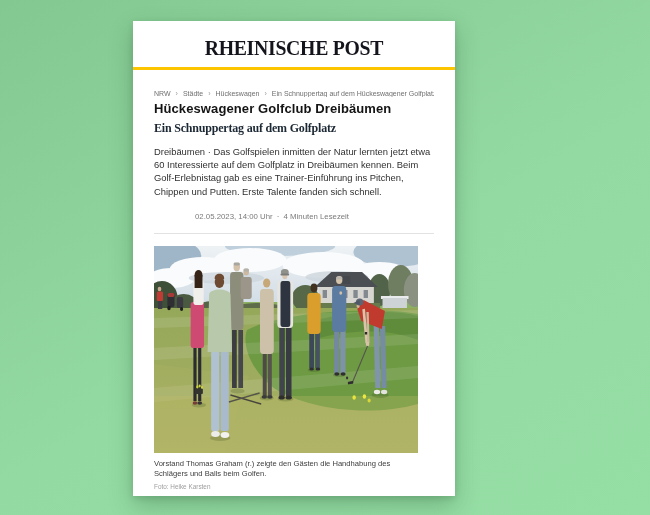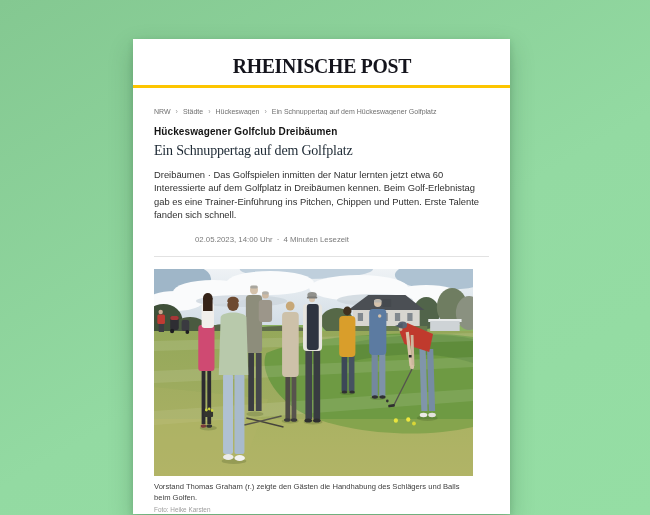--- a/index.html
+++ b/index.html
@@ -3,42 +3,42 @@
 <meta charset="utf-8">
 <style>
   html,body{margin:0;padding:0;}
   body{
     width:650px;height:515px;overflow:hidden;position:relative;
     background:linear-gradient(150deg, var(--background-green-dark,#84c891) 0%, var(--background-green,#93daa2) 55%, #95dea4 100%);
     font-family:"Liberation Sans", sans-serif;
     -webkit-font-smoothing:antialiased;
   }
   .card{
-    position:absolute;left:133px;top:39px;width:377px;height:475px;
+    position:absolute;left:133px;top:21px;width:322px;height:475px;
     background:#ffffff;
     box-shadow:0 10px 22px rgba(20,60,30,.25), 0 2px 6px rgba(20,60,30,.15);
   }
   .masthead-wrap{padding-top:15px;text-align:center;}
   .masthead{
     display:inline-block;
     font-family:"Liberation Serif", serif;font-weight:700;font-size:21px;
     letter-spacing:-0.3px;color:var(--masthead-color,#14141c);
     transform:scaleX(.94);white-space:nowrap;cursor:pointer;
   }
   .rule{margin-top:6px;height:3px;background:var(--accent-yellow,#fdc500);}
   .content{padding:0 21px;}
   .breadcrumb{
     margin-top:20px;font-size:7px;color:#6f6f6f;white-space:nowrap;overflow:hidden;
   }
   .breadcrumb a{color:#6f6f6f;text-decoration:none;cursor:pointer;}
   .breadcrumb .sep{color:#9a9a9a;margin:0 5px;font-size:7px;}
-  .kicker{margin-top:11px;font-size:10px;font-weight:700;color:#141414;letter-spacing:.1px;}
+  .kicker{margin-top:4px;font-size:13px;font-weight:700;color:#141414;letter-spacing:.1px;}
   h1.headline{
-    margin:6px 0 0 0;font-family:"Liberation Serif", serif;font-weight:400;
-    font-size:14px;line-height:1.15;color:var(--headline-color,#1c2833);letter-spacing:-0.2px;
+    margin:6px 0 0 0;font-family:"Liberation Serif", serif;font-weight:700;
+    font-size:12px;line-height:1.15;color:var(--headline-color,#1c2833);letter-spacing:-0.2px;
   }
   .lead{margin-top:9px;font-size:9.4px;line-height:1.42;color:var(--text-color,#303030);}
   .lead .loc{font-weight:400;}
   .meta{margin-top:14px;font-size:7.8px;color:var(--muted-color,#7a7a7a);padding-left:41px;}
   .meta .sep{margin:0 2px;}
   .divider{margin-top:12px;border:none;border-top:1px solid #e2e2e2;height:0;}
   figure{margin:12px 16px 0 0;padding:0;}
   .photo{width:100%;height:207px;display:block;background:#9cab5e;}
   figcaption{margin-top:6px;font-size:7.6px;line-height:1.35;color:#3d3d3d;}
   .credit{margin-top:3px;font-size:6.4px;color:#9d9d9d;}

